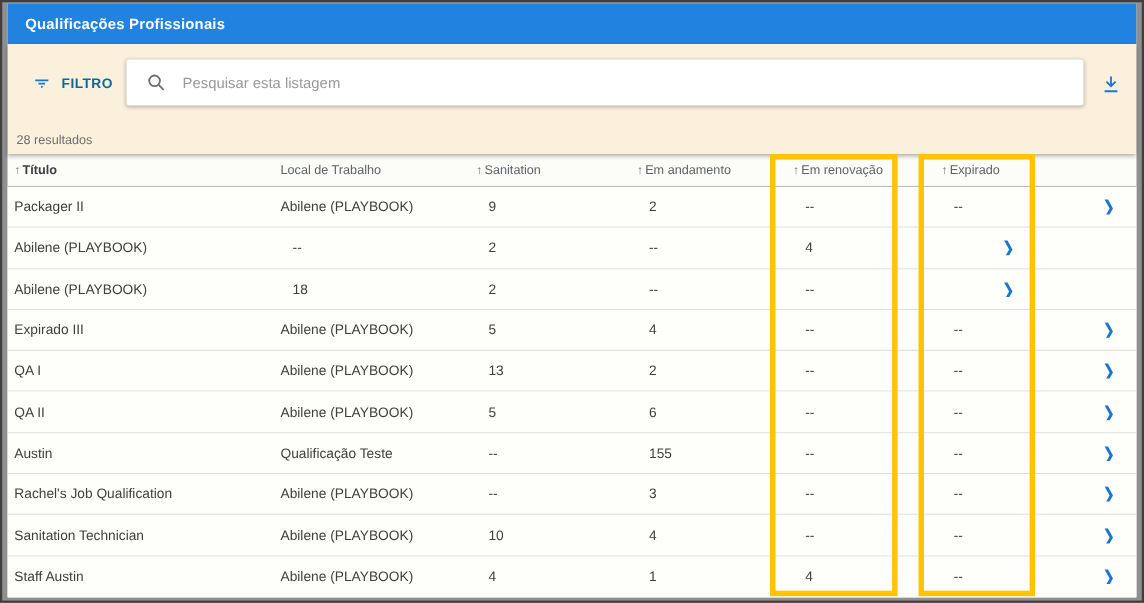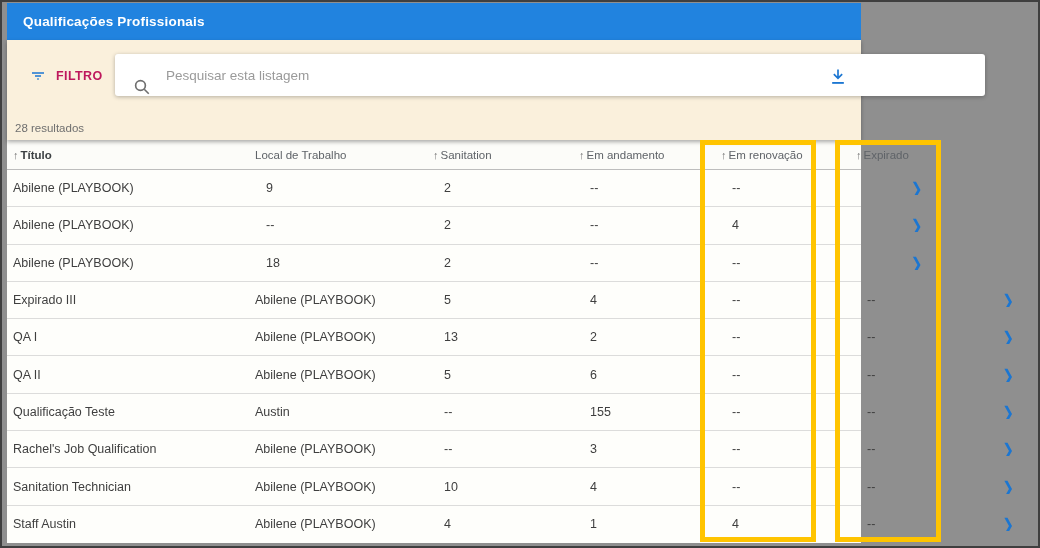--- a/index.html
+++ b/index.html
@@ -5,45 +5,45 @@
   * { margin:0; padding:0; box-sizing:border-box; }
   html,body { width:1040px; height:548px; }
   body {
     font-family:"Liberation Sans","DejaVu Sans",sans-serif;
     background:#8F8F8F;
     position:relative;
     border:2px solid #3F3F3F;
     overflow:hidden;
   }
   .app {
-    position:absolute; left:5px; top:1px; width:854px; height:540px;
+    position:absolute; left:5px; top:1px; width:1026px; height:540px;
     background:#FFFFFF;
   }
   
   .titlebar {
     height:37px; background:#2183DF; color:#FFFFFF;
     display:flex; align-items:center; padding-left:16px;
   }
   .titlebar .title { font-size:13.5px; font-weight:bold; letter-spacing:.2px; }
   
   .toolbar {
     position:relative; height:100px; background:#FAF0DC;
     box-shadow:0 2px 4px rgba(0,0,0,.32); z-index:3;
   }
   .filter-btn {
     position:absolute; left:22px; top:24px; height:24px;
     display:flex; align-items:center; gap:9px; cursor:pointer;
-    color:#be185d;
+    color:#0369a1;
   }
   .filter-btn .label { font-size:12.5px; font-weight:bold; letter-spacing:.4px; }
   .search-box {
     position:absolute; left:108px; top:14px; width:870px; height:42px;
     background:#FFFFFF; border-radius:3px;
     box-shadow:0 1px 4px rgba(0,0,0,.28);
-    display:flex; align-items:flex-end; padding-left:18px;
+    display:flex; align-items:center; padding-left:18px;
   }
   .search-box input {
     border:none; outline:none; flex:1; height:100%;
     font-size:13.5px; color:#424242; background:transparent;
     padding-left:15px; font-family:inherit;
   }
   .search-box input::placeholder { color:#9A9A9A; }
   .download-btn {
     position:absolute; right:10px; top:25px; width:26px; height:24px;
     display:flex; align-items:center; justify-content:center; cursor:pointer;
@@ -159,20 +159,21 @@
   </div>
       <div class="th">
     <span class="sort-arrow">↑</span>
     <span class="th-label">Expirado</span>
   </div>
       <div class="th"></div>
     </div>
 
   <div class="tbody" id="tbody">
       <div class="tr grid-row">
+    <div class="td">Packager II</div>
     <div class="td">Abilene (PLAYBOOK)</div>
     <div class="td num">9</div>
     <div class="td num">2</div>
     <div class="td num">--</div>
     <div class="td num">--</div>
     <div class="td chev">
       <span class="chevron">❯</span>
     </div>
   </div>
       <div class="tr grid-row">
@@ -222,22 +223,22 @@
     <div class="td">Abilene (PLAYBOOK)</div>
     <div class="td num">5</div>
     <div class="td num">6</div>
     <div class="td num">--</div>
     <div class="td num">--</div>
     <div class="td chev">
       <span class="chevron">❯</span>
     </div>
   </div>
       <div class="tr grid-row">
+    <div class="td">Austin</div>
     <div class="td">Qualificação Teste</div>
-    <div class="td">Austin</div>
     <div class="td num">--</div>
     <div class="td num">155</div>
     <div class="td num">--</div>
     <div class="td num">--</div>
     <div class="td chev">
       <span class="chevron">❯</span>
     </div>
   </div>
       <div class="tr grid-row">
     <div class="td">Rachel's Job Qualification</div>

